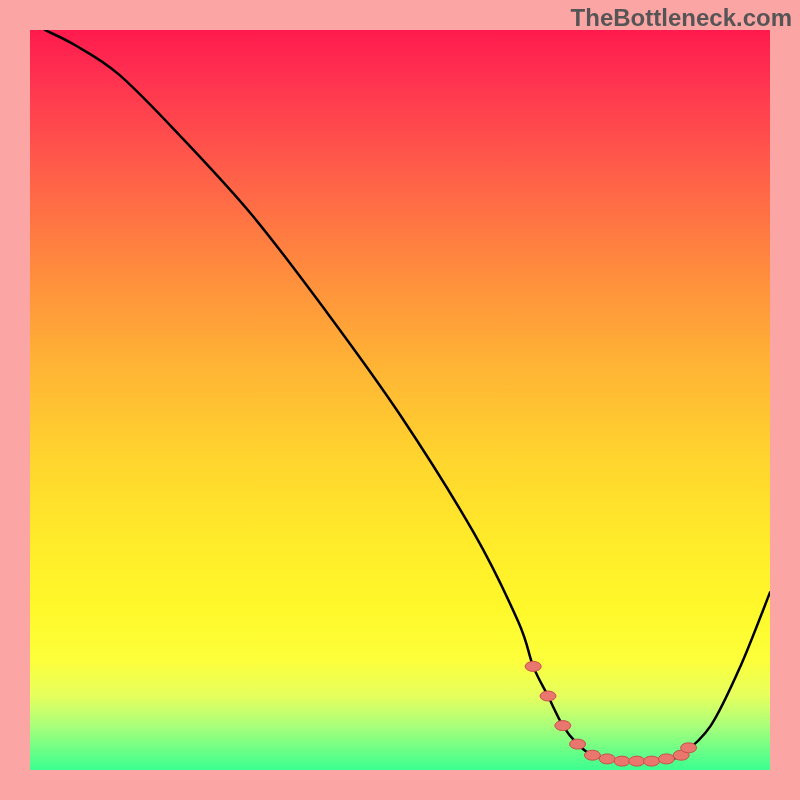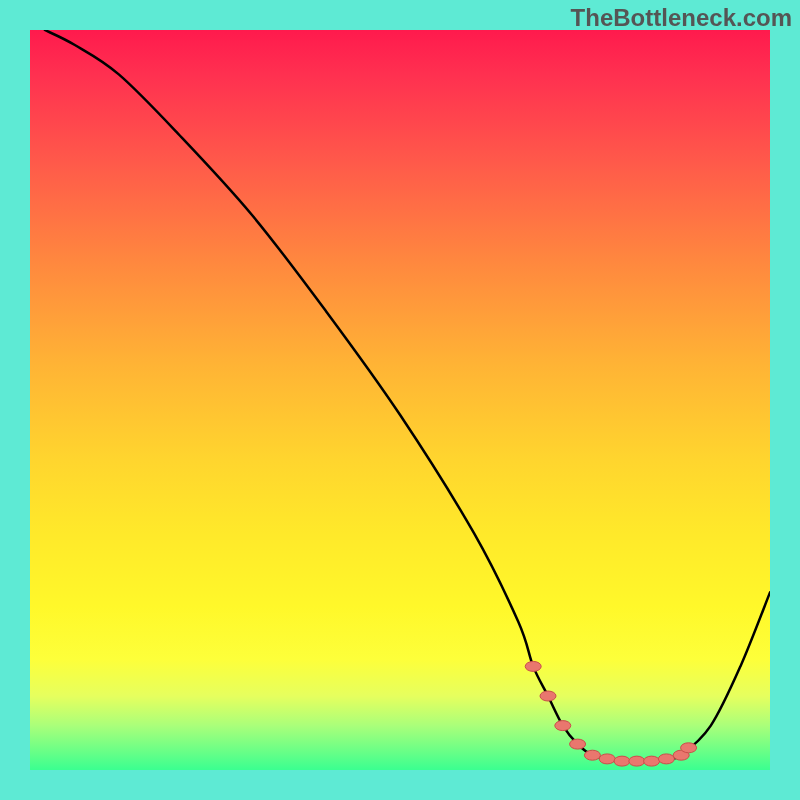--- a/index.html
+++ b/index.html
@@ -1,21 +1,21 @@
 <!DOCTYPE html>
 <html><head>
 <meta charset="utf-8">
 <style>
   * { margin: 0; padding: 0; box-sizing: border-box; }
   html, body { width: 800px; height: 800px; background: #000; overflow: hidden; }
   .container {
     position: relative;
     width: 800px;
     height: 800px;
-    background: #5eead4;
+    background: #fca5a5;
   }
   .watermark {
     position: absolute;
     top: 4px;
     right: 8px;
     font-family: Arial, Helvetica, sans-serif;
     font-size: 24px;
     font-weight: bold;
     color: #555;
     letter-spacing: 0px;

